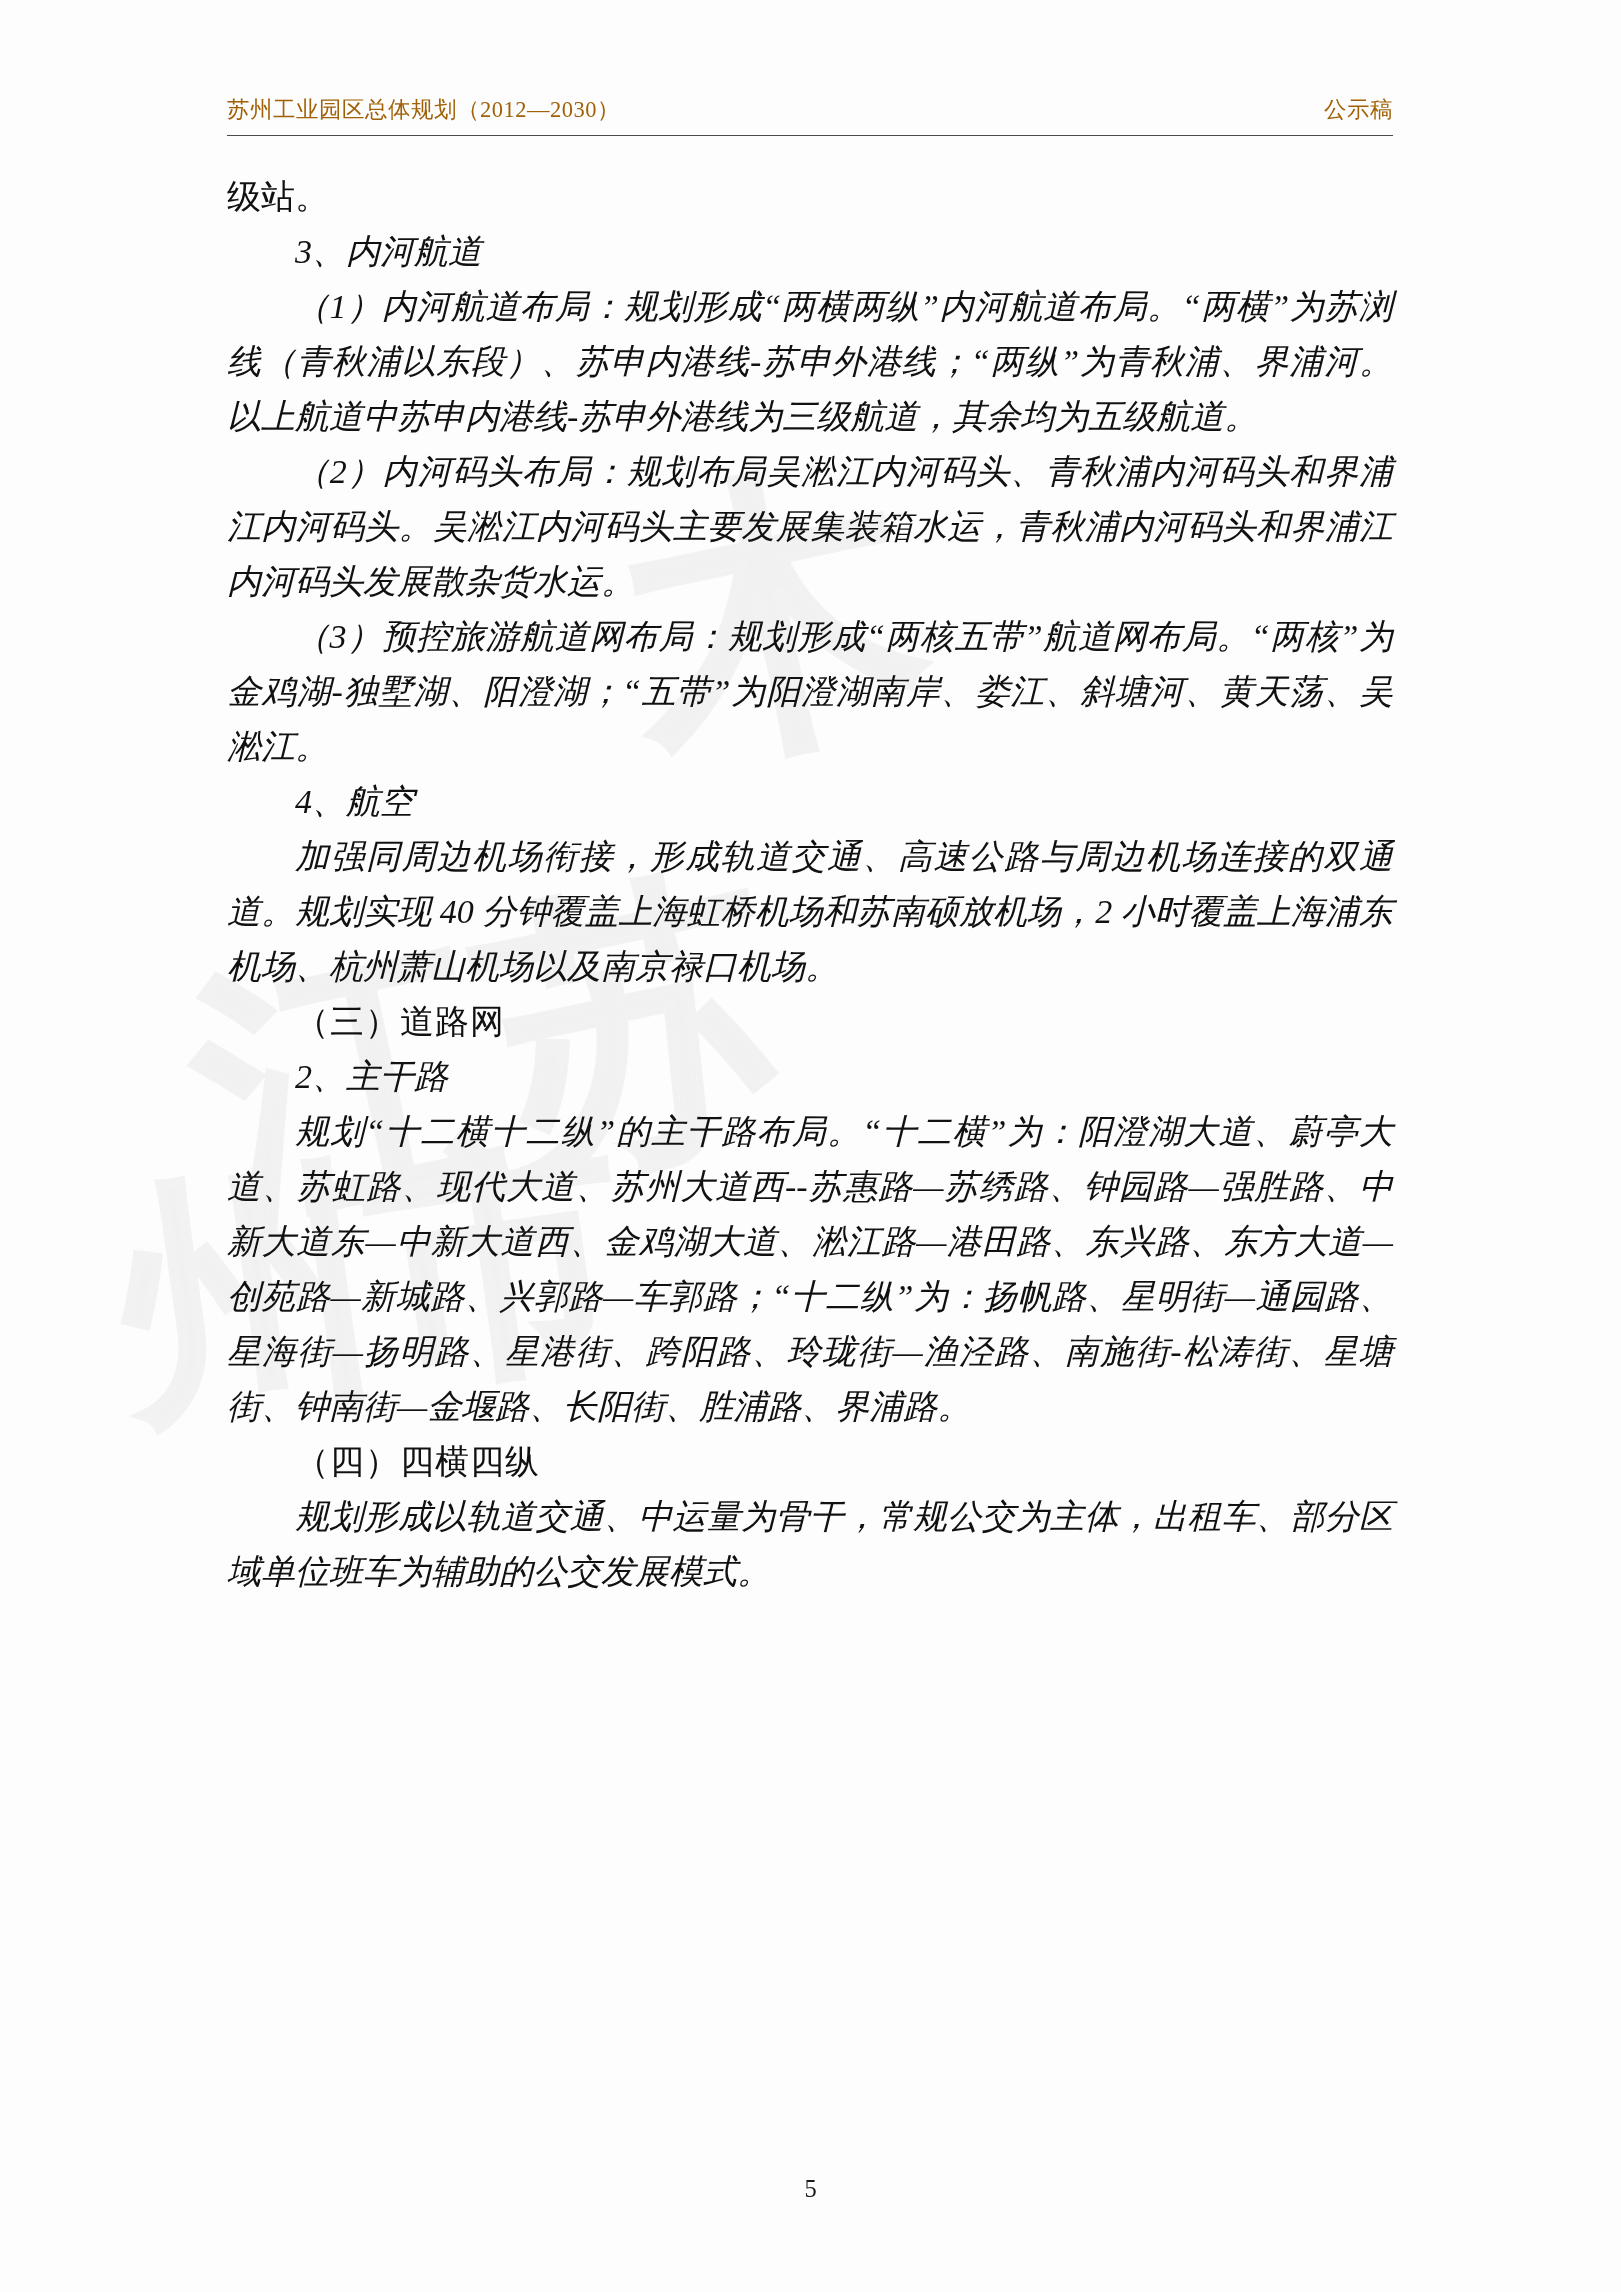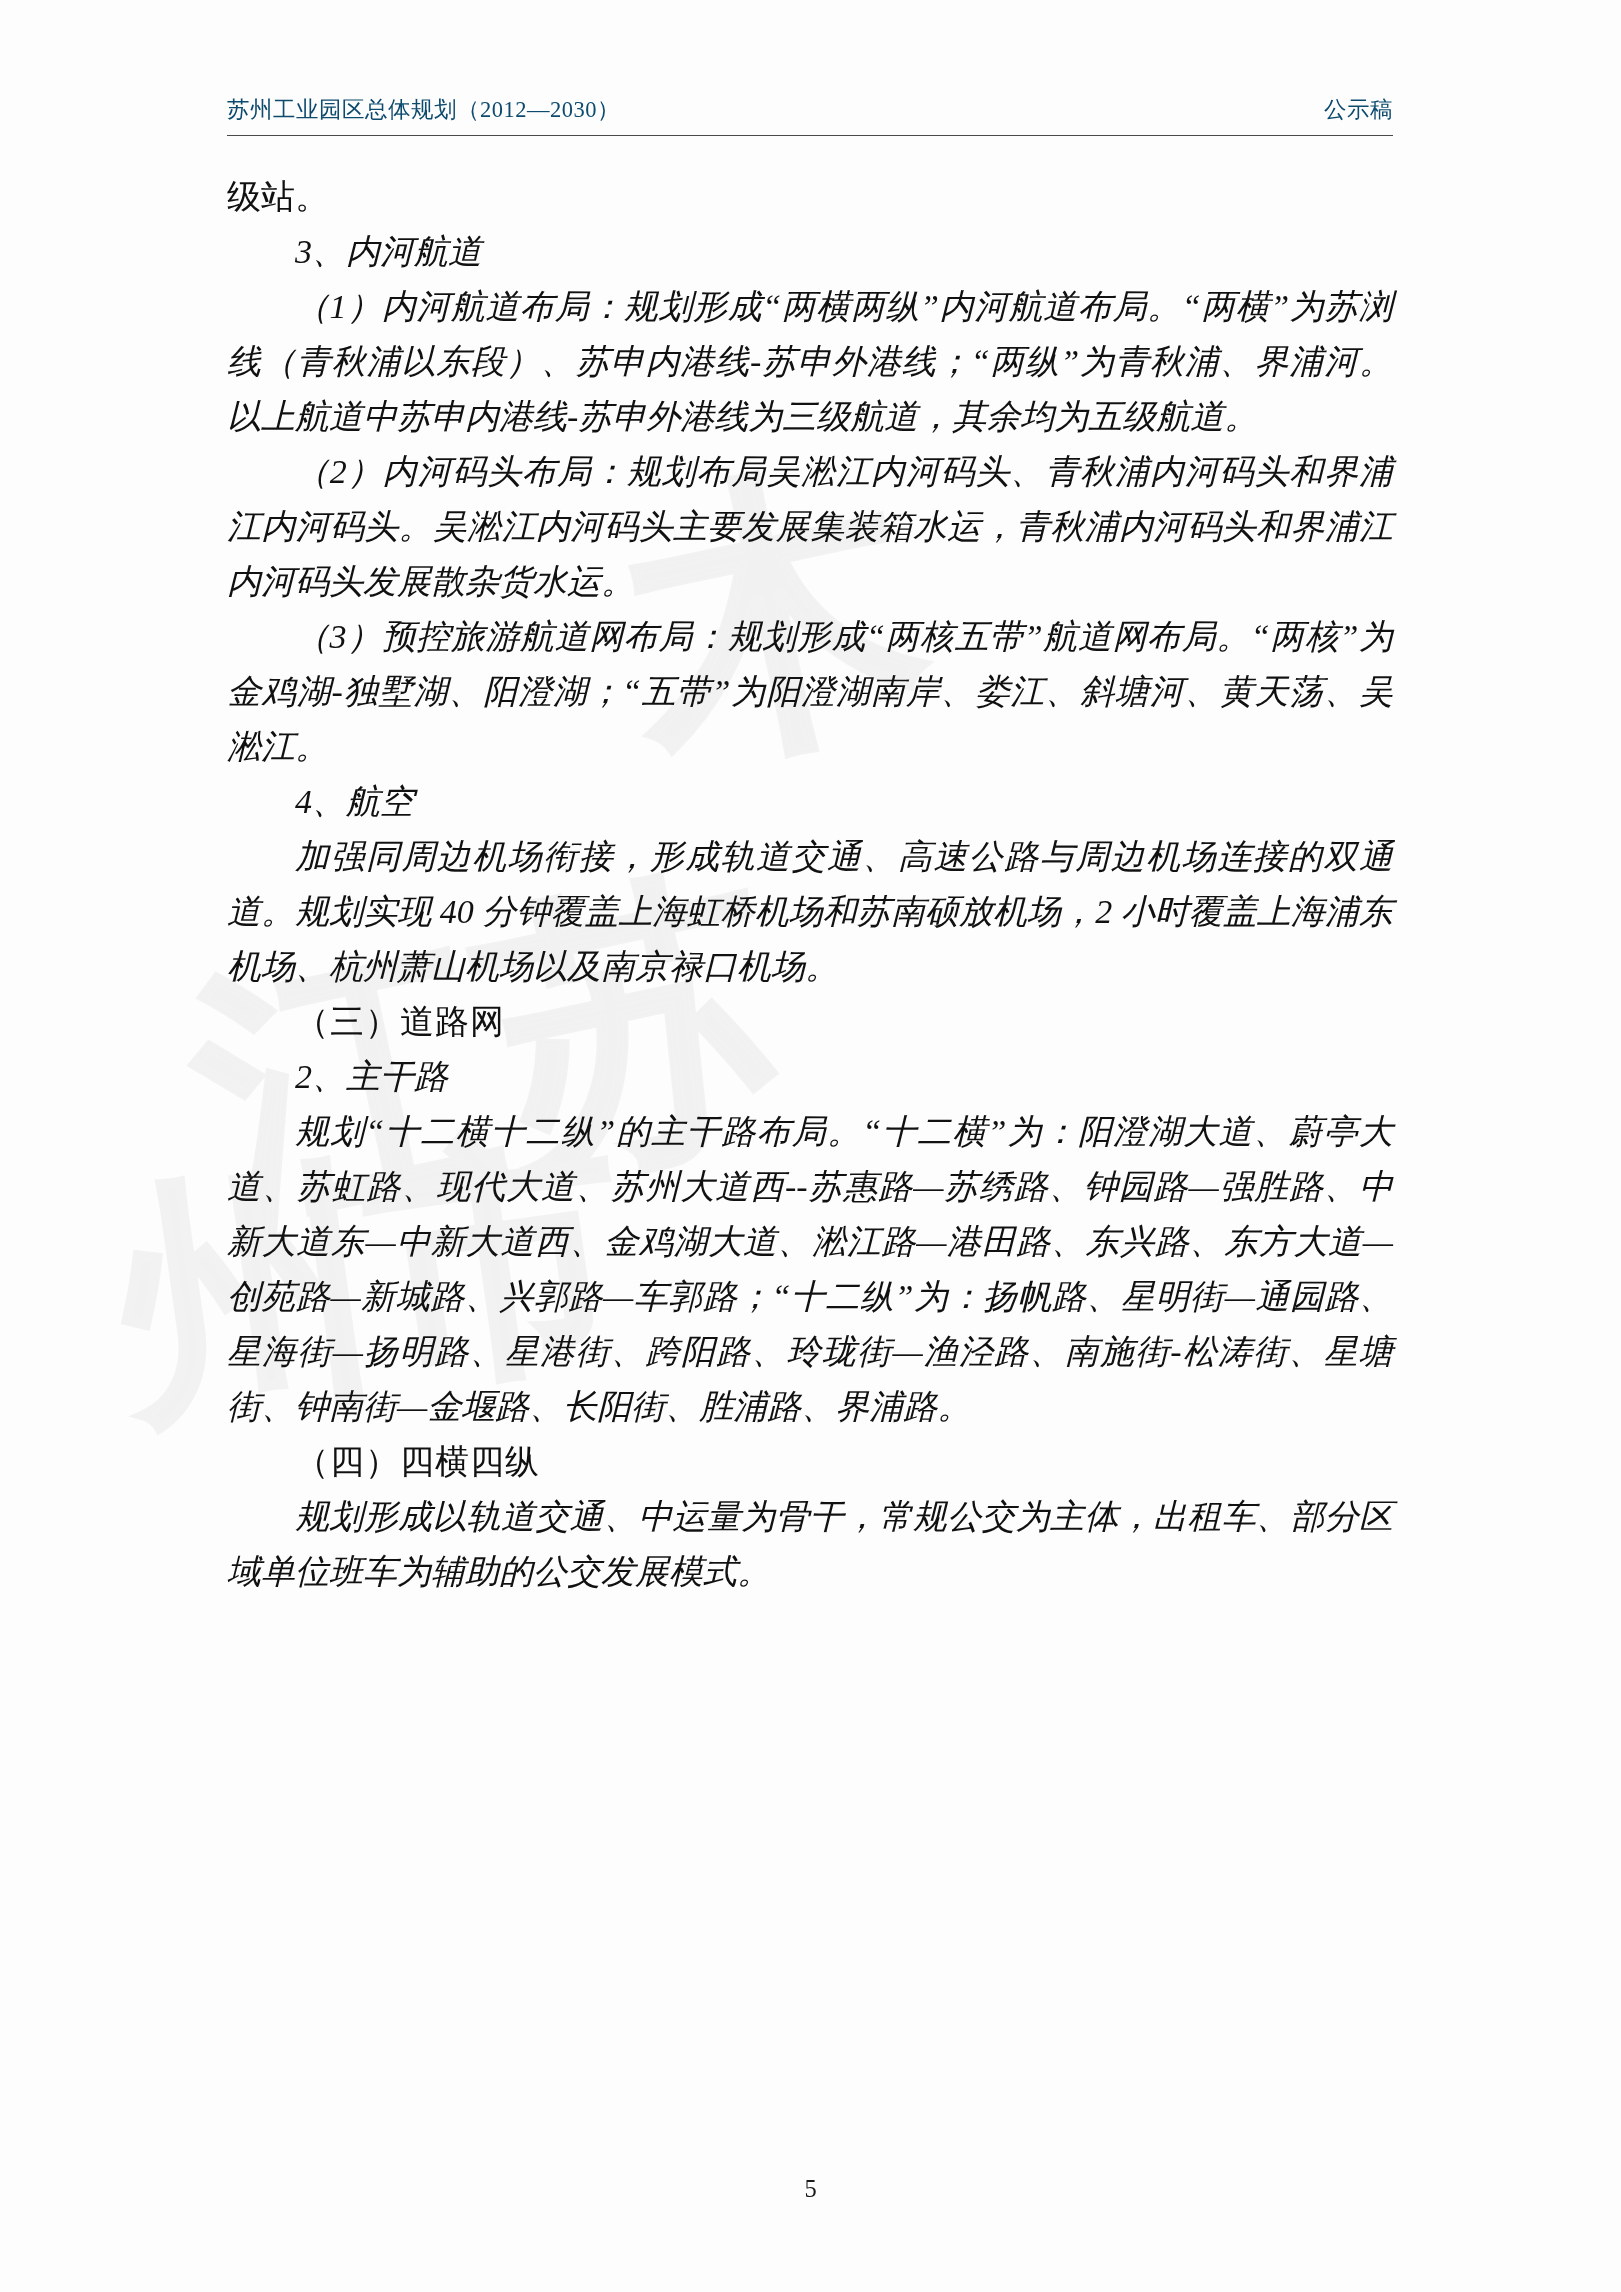--- a/index.html
+++ b/index.html
@@ -28,21 +28,21 @@
     left: 227px;
     top: 94px;
     width: 1166px;
   }
   .header {
     display: flex;
     justify-content: space-between;
     align-items: flex-start;
     font-size: 22.5px;
     letter-spacing: 0.5px;
-    color: #0c4a6e;
+    color: #a16207;
     padding-bottom: 9.8px;
   }
   .header-rule {
     border-bottom: 1.6px solid #4a4a4a;
     width: 100%;
     margin-bottom: 33px;
   }
   .body-text {
     font-size: 34px;
     line-height: 55px;

